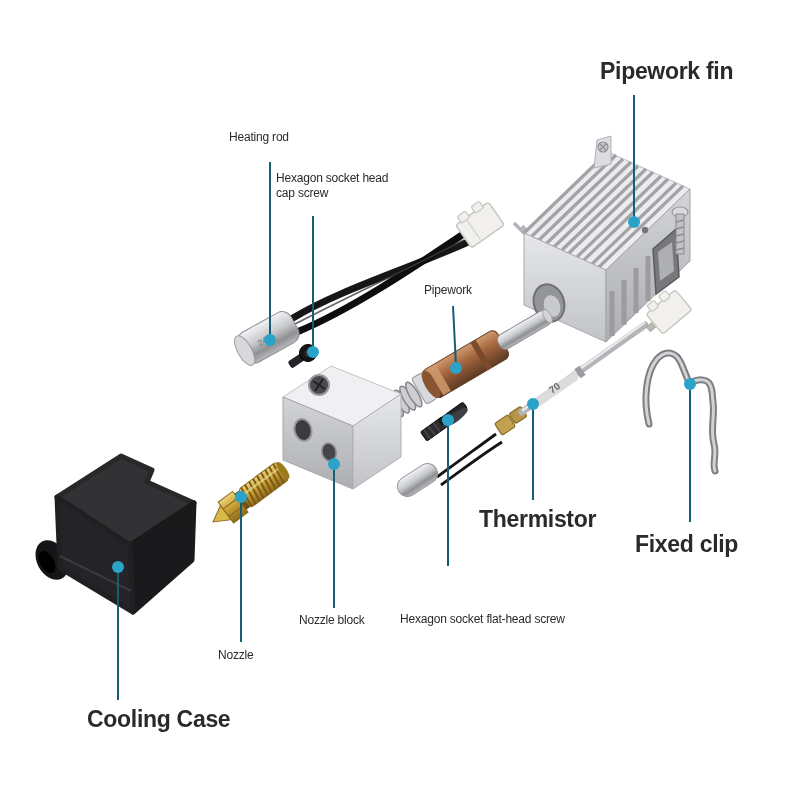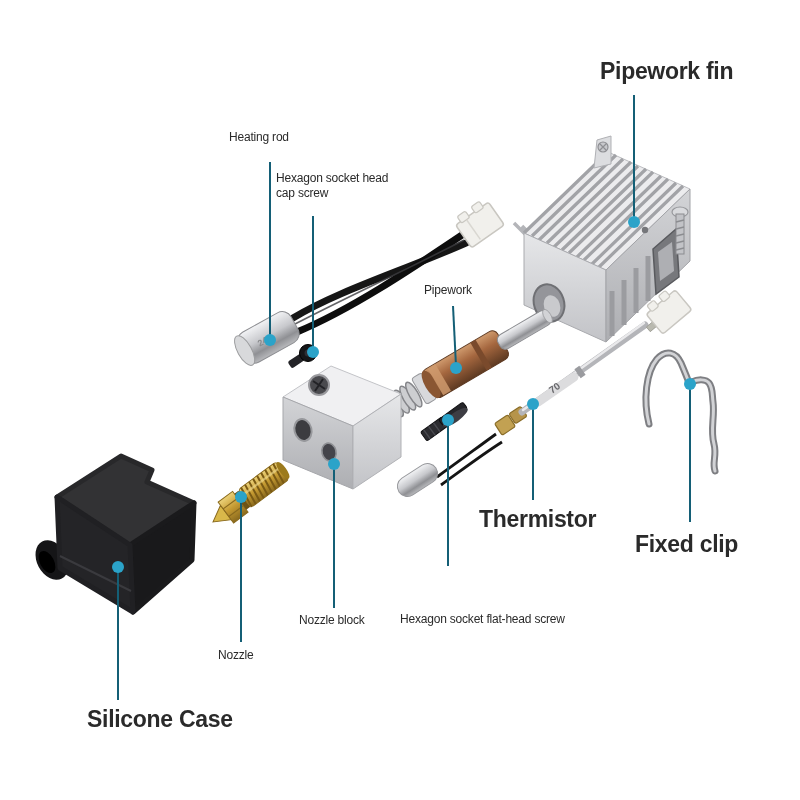--- a/index.html
+++ b/index.html
@@ -231,15 +231,15 @@
   <div class="lbl big" style="left:479px;top:506px;">Thermistor</div>
 
   <div class="lbl big" style="left:635px;top:531px;">Fixed clip</div>
 
   <div class="lbl small" style="left:400px;top:578px;margin-top:34px;">Hexagon socket flat-head screw</div>
 
   <div class="lbl small" style="left:299px;top:613px;">Nozzle block</div>
 
   <div class="lbl small" style="left:218px;top:648px;text-align:right;">Nozzle</div>
 
-  <div class="lbl big" style="left:87px;top:706px;">Silicone Case</div>
+  <div class="lbl big" style="left:87px;top:706px;">Cooling Case</div>
 
 </div>
 
 </body></html>

